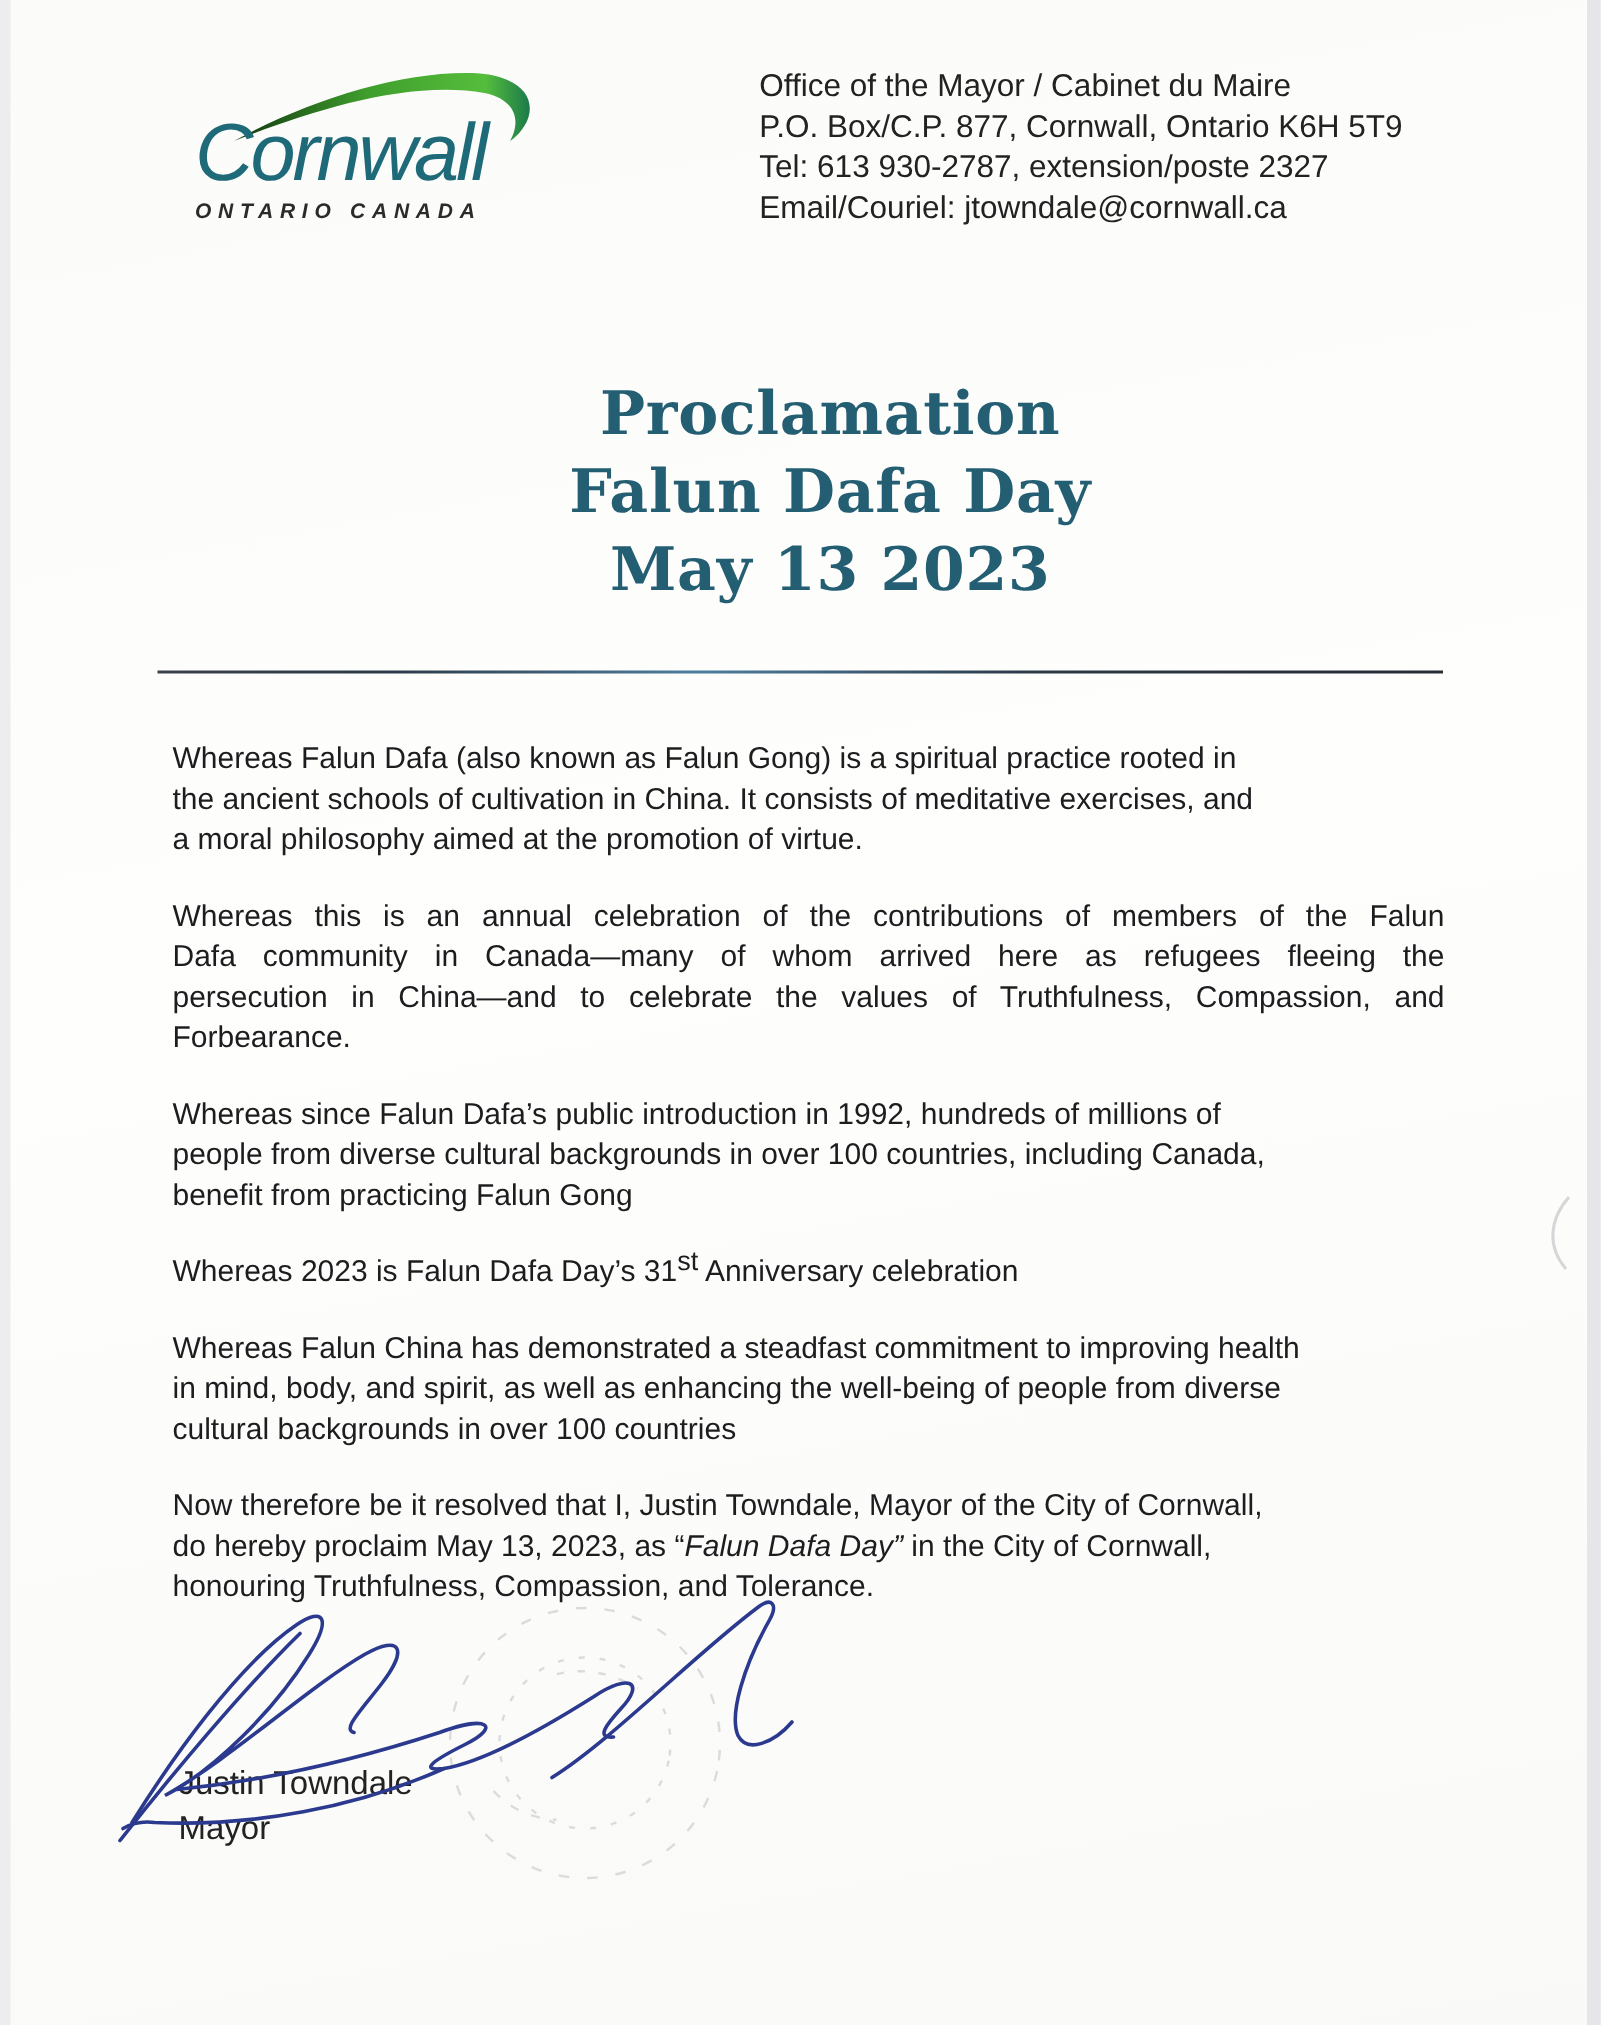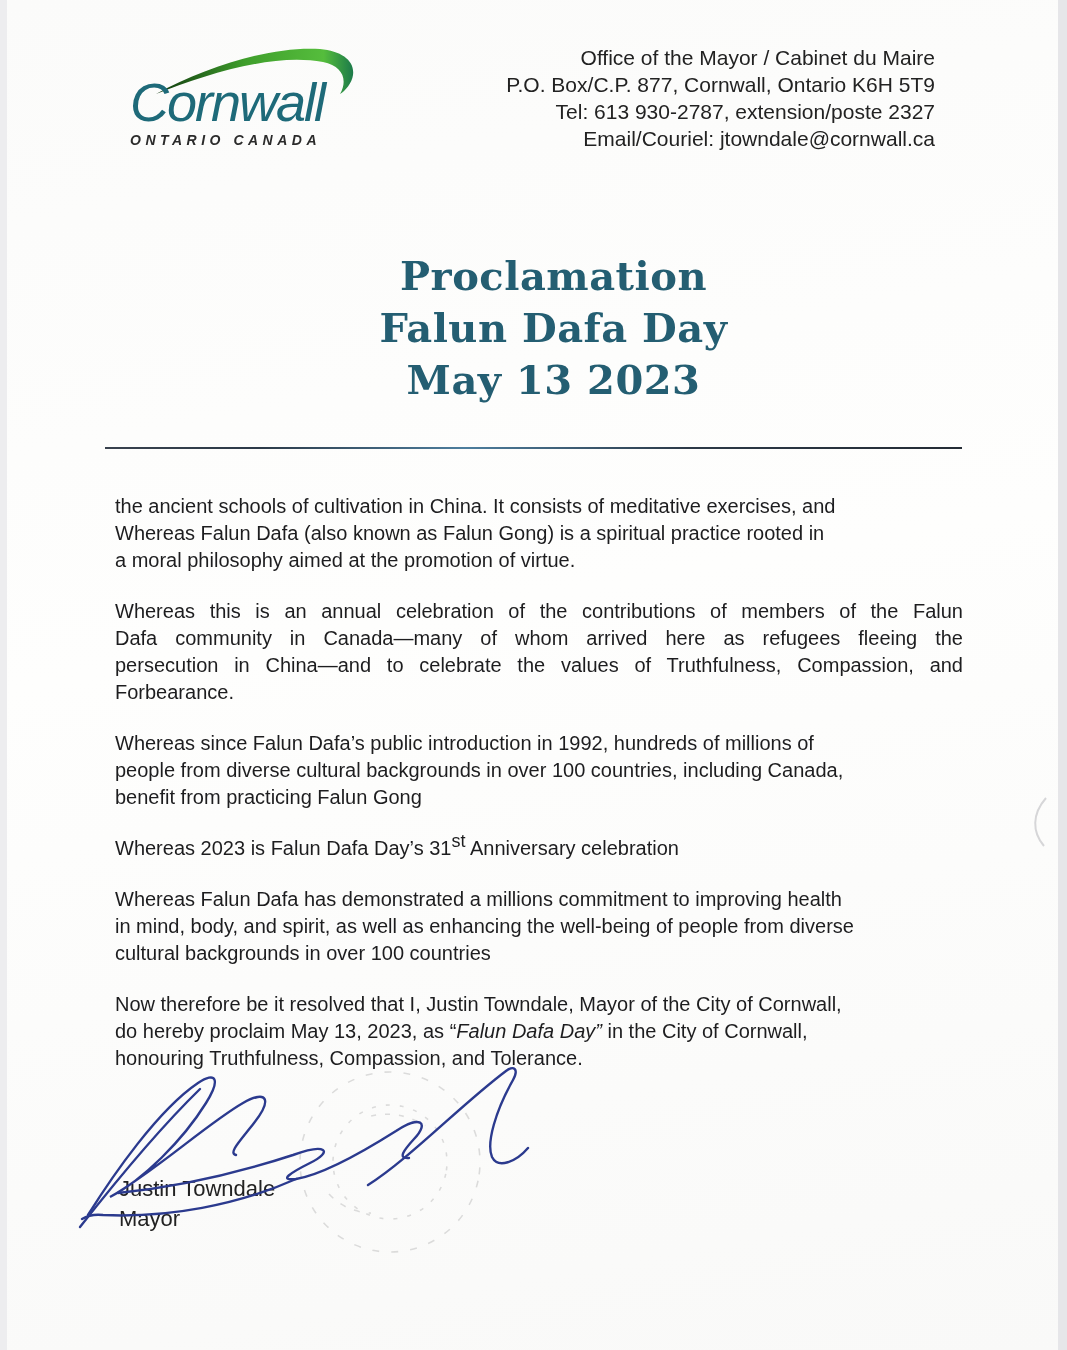--- a/index.html
+++ b/index.html
@@ -27,21 +27,21 @@
   }
   .logo .tagline{
     position:absolute;left:0;top:92px;width:233px;text-align:left;
     font-size:14px;font-style:italic;font-weight:600;
     letter-spacing:4.5px;color:#2b2b2b;white-space:nowrap;
   }
 
   
   .contact{
     position:absolute;top:44px;right:132px;
-    text-align:right;font-size:21px;line-height:27px;color:#222;
+    text-align:left;font-size:21px;line-height:27px;color:#222;
   }
 
   
   .title-block{
     position:absolute;top:250px;left:0;width:100%;
     text-align:center;
     font-family:"DejaVu Serif",serif;font-weight:bold;
     font-size:40px;line-height:52px;
     color:var(--title_teal,#245e72);
     letter-spacing:0.5px;
@@ -109,40 +109,40 @@
   <div class="title-block">
     <div>Proclamation</div>
     <div>Falun Dafa Day</div>
     <div>May 13 2023</div>
   </div>
 
   <div class="rule"></div>
 
   <div class="body">
     <div class="para">
+        <div class="line">Whereas Falun Dafa (also known as Falun Gong) is a spiritual practice rooted in</div>
         <div class="line">the ancient schools of cultivation in China. It consists of meditative exercises, and</div>
-        <div class="line">Whereas Falun Dafa (also known as Falun Gong) is a spiritual practice rooted in</div>
         <div class="line">a moral philosophy aimed at the promotion of virtue.</div>
       </div>
     <div class="para justified">
         <div class="line">Whereas this is an annual celebration of the contributions of members of the Falun</div>
         <div class="line">Dafa community in Canada—many of whom arrived here as refugees fleeing the</div>
         <div class="line">persecution in China—and to celebrate the values of Truthfulness, Compassion, and</div>
         <div class="line">Forbearance.</div>
       </div>
     <div class="para">
         <div class="line">Whereas since Falun Dafa’s public introduction in 1992, hundreds of millions of</div>
         <div class="line">people from diverse cultural backgrounds in over 100 countries, including Canada,</div>
         <div class="line">benefit from practicing Falun Gong</div>
       </div>
     <div class="para">
       <div class="line"><span>Whereas 2023 is Falun Dafa Day’s 31</span><sup>st</sup><span> Anniversary celebration</span></div>
     </div>
     <div class="para">
-        <div class="line">Whereas Falun Dafa has demonstrated a millions commitment to improving health</div>
+        <div class="line">Whereas Falun China has demonstrated a steadfast commitment to improving health</div>
         <div class="line">in mind, body, and spirit, as well as enhancing the well-being of people from diverse</div>
         <div class="line">cultural backgrounds in over 100 countries</div>
       </div>
     <div class="para">
       <div class="line">Now therefore be it resolved that I, Justin Towndale, Mayor of the City of Cornwall,</div>
       <div class="line"><span>do hereby proclaim May 13, 2023, as “</span><span class="em-italic">Falun Dafa Day”</span><span> in the City of Cornwall,</span></div>
       <div class="line">honouring Truthfulness, Compassion, and Tolerance.</div>
     </div>
   </div>
 

